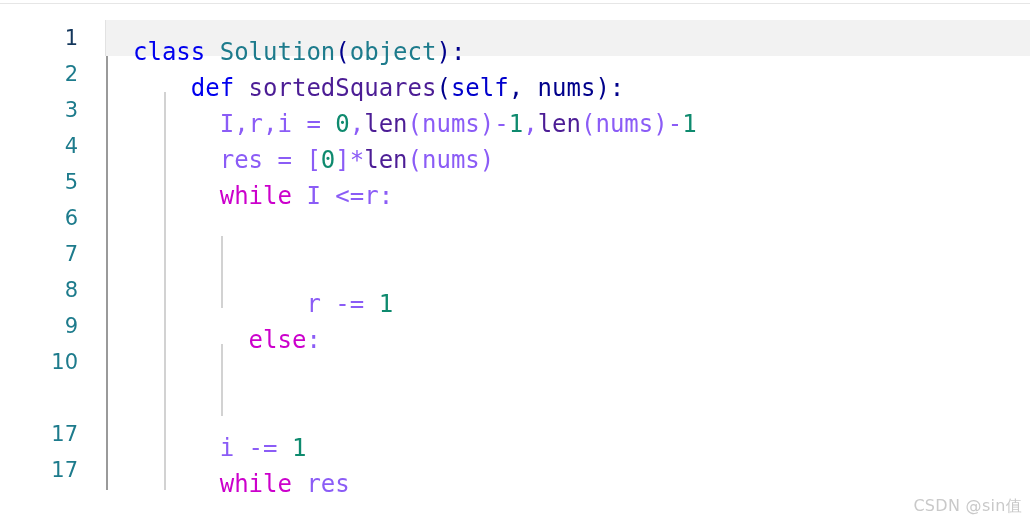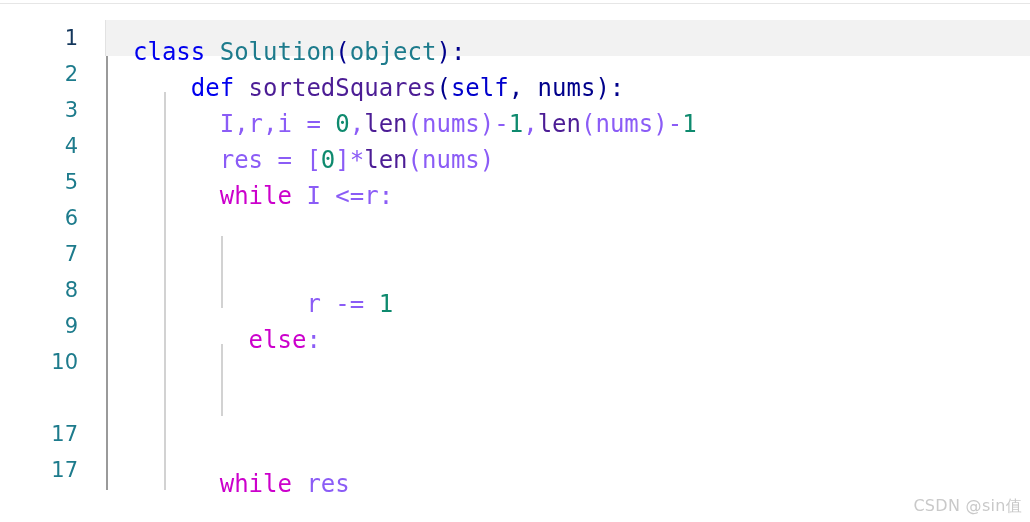--- a/index.html
+++ b/index.html
@@ -173,20 +173,21 @@
 
     <div class="line">
       <span class="gutter">10</span>
     </div>
 
     <div class="line">
     </div>
 
     <div class="line">
       <span class="gutter">17</span>
+      <span class="code"><span class="plain">      i -= </span><span class="num">1</span></span>
     </div>
 
     <div class="line">
       <span class="gutter">17</span>
       <span class="code"><span class="plain">      </span><span class="kw2">while</span><span class="plain"> res</span></span>
     </div>
 
   </div>
 
   <div class="watermark">CSDN @sin值</div>

